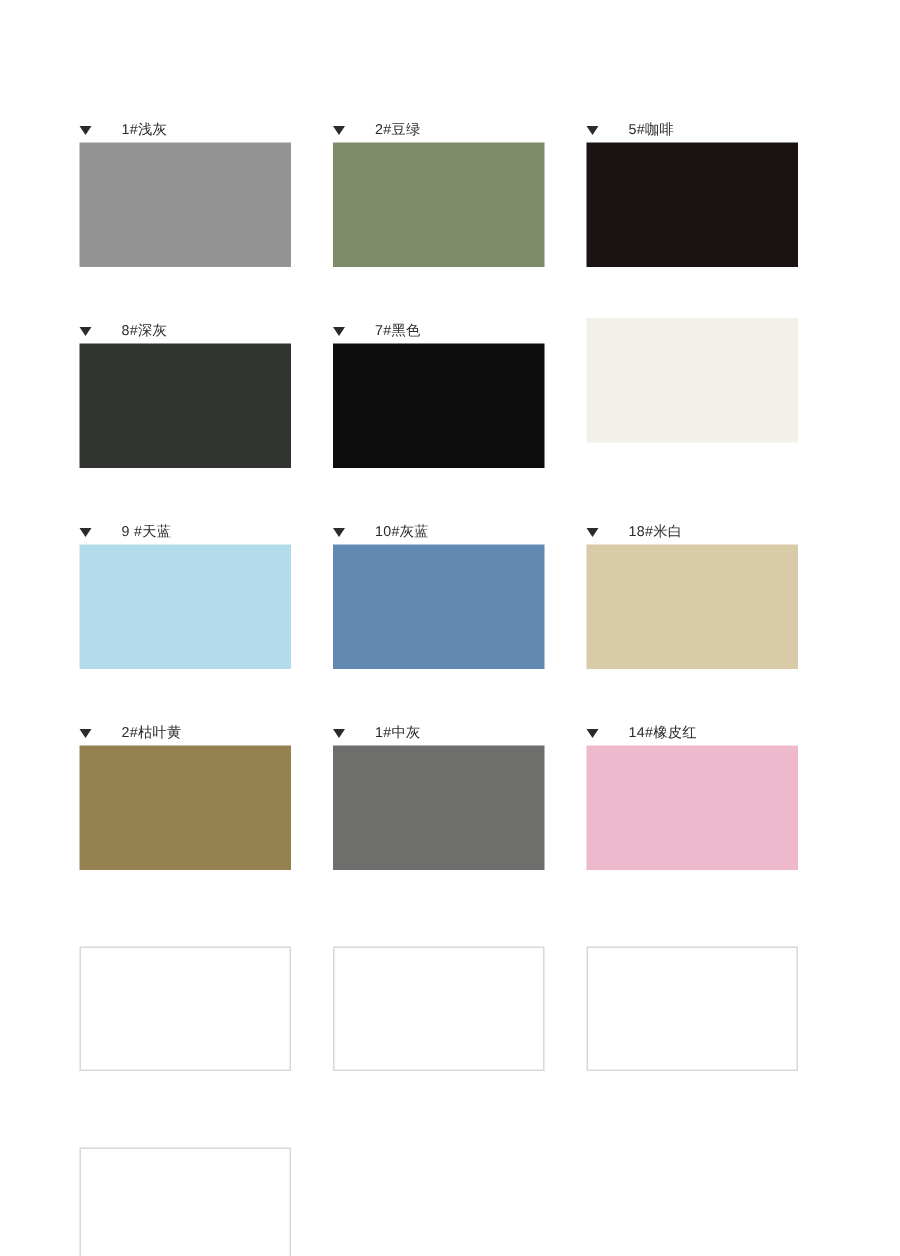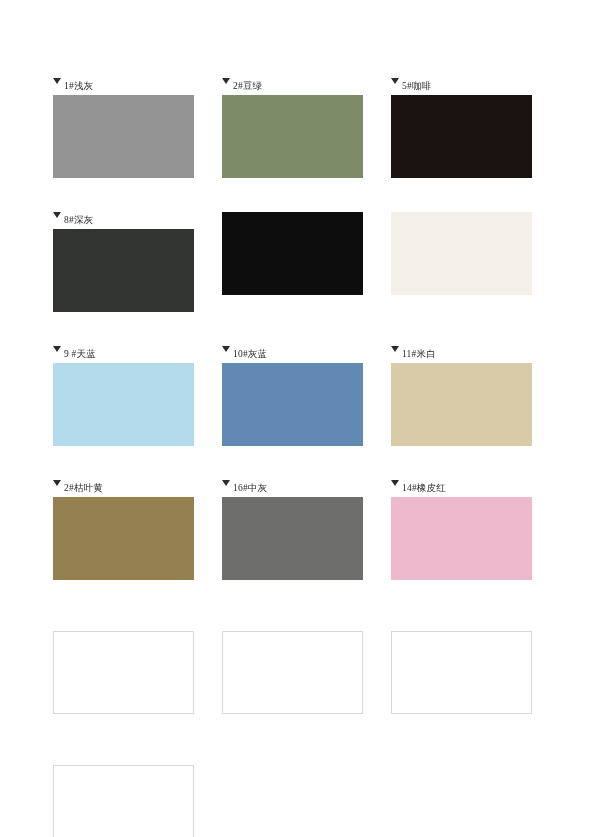--- a/index.html
+++ b/index.html
@@ -40,22 +40,22 @@
   }
 
   .swatch-label {
     height: 17px;
     line-height: 17px;
     font-size: 9.5px;
     color: #333333;
     white-space: nowrap;
     letter-spacing: 0.2px;
     display: flex;
-    gap: 3px;
-    font-family: Liberation Serif, serif;
+    align-items: center;
+    gap: 20px;
   }
 
   .swatch-caret {
     display: inline-block;
     width: 0;
     height: 0;
     border-left: 4.5px solid transparent;
     border-right: 4.5px solid transparent;
     border-top: 6px solid #2b2b2b;
     position: relative;
@@ -110,20 +110,24 @@
         <div class="swatch-chip" style="background: rgb(27, 18, 18);"></div>
       </div>
       <div class="swatch-cell">
         <div class="swatch-label">
           <span class="swatch-caret"></span>
           <span class="swatch-label-text">8#深灰</span>
         </div>
         <div class="swatch-chip" style="background: rgb(50, 52, 49);"></div>
       </div>
       <div class="swatch-cell">
+        <div class="swatch-label">
+          <span class="swatch-caret"></span>
+          <span class="swatch-label-text">7#黑色</span>
+        </div>
         <div class="swatch-chip" style="background: rgb(13, 13, 13);"></div>
       </div>
       <div class="swatch-cell">
         <div class="swatch-chip" style="background: rgb(242, 240, 232);"></div>
       </div>
       <div class="swatch-cell">
         <div class="swatch-label">
           <span class="swatch-caret"></span>
           <span class="swatch-label-text">9 #天蓝</span>
         </div>
@@ -132,35 +136,35 @@
       <div class="swatch-cell">
         <div class="swatch-label">
           <span class="swatch-caret"></span>
           <span class="swatch-label-text">10#灰蓝</span>
         </div>
         <div class="swatch-chip" style="background: rgb(97, 137, 178);"></div>
       </div>
       <div class="swatch-cell">
         <div class="swatch-label">
           <span class="swatch-caret"></span>
-          <span class="swatch-label-text">11#米白</span>
+          <span class="swatch-label-text">18#米白</span>
         </div>
         <div class="swatch-chip" style="background: rgb(217, 202, 168);"></div>
       </div>
       <div class="swatch-cell">
         <div class="swatch-label">
           <span class="swatch-caret"></span>
           <span class="swatch-label-text">2#枯叶黄</span>
         </div>
         <div class="swatch-chip" style="background: rgb(149, 129, 79);"></div>
       </div>
       <div class="swatch-cell">
         <div class="swatch-label">
           <span class="swatch-caret"></span>
-          <span class="swatch-label-text">16#中灰</span>
+          <span class="swatch-label-text">1#中灰</span>
         </div>
         <div class="swatch-chip" style="background: rgb(110, 110, 108);"></div>
       </div>
       <div class="swatch-cell">
         <div class="swatch-label">
           <span class="swatch-caret"></span>
           <span class="swatch-label-text">14#橡皮红</span>
         </div>
         <div class="swatch-chip" style="background: rgb(238, 185, 205);"></div>
       </div>

